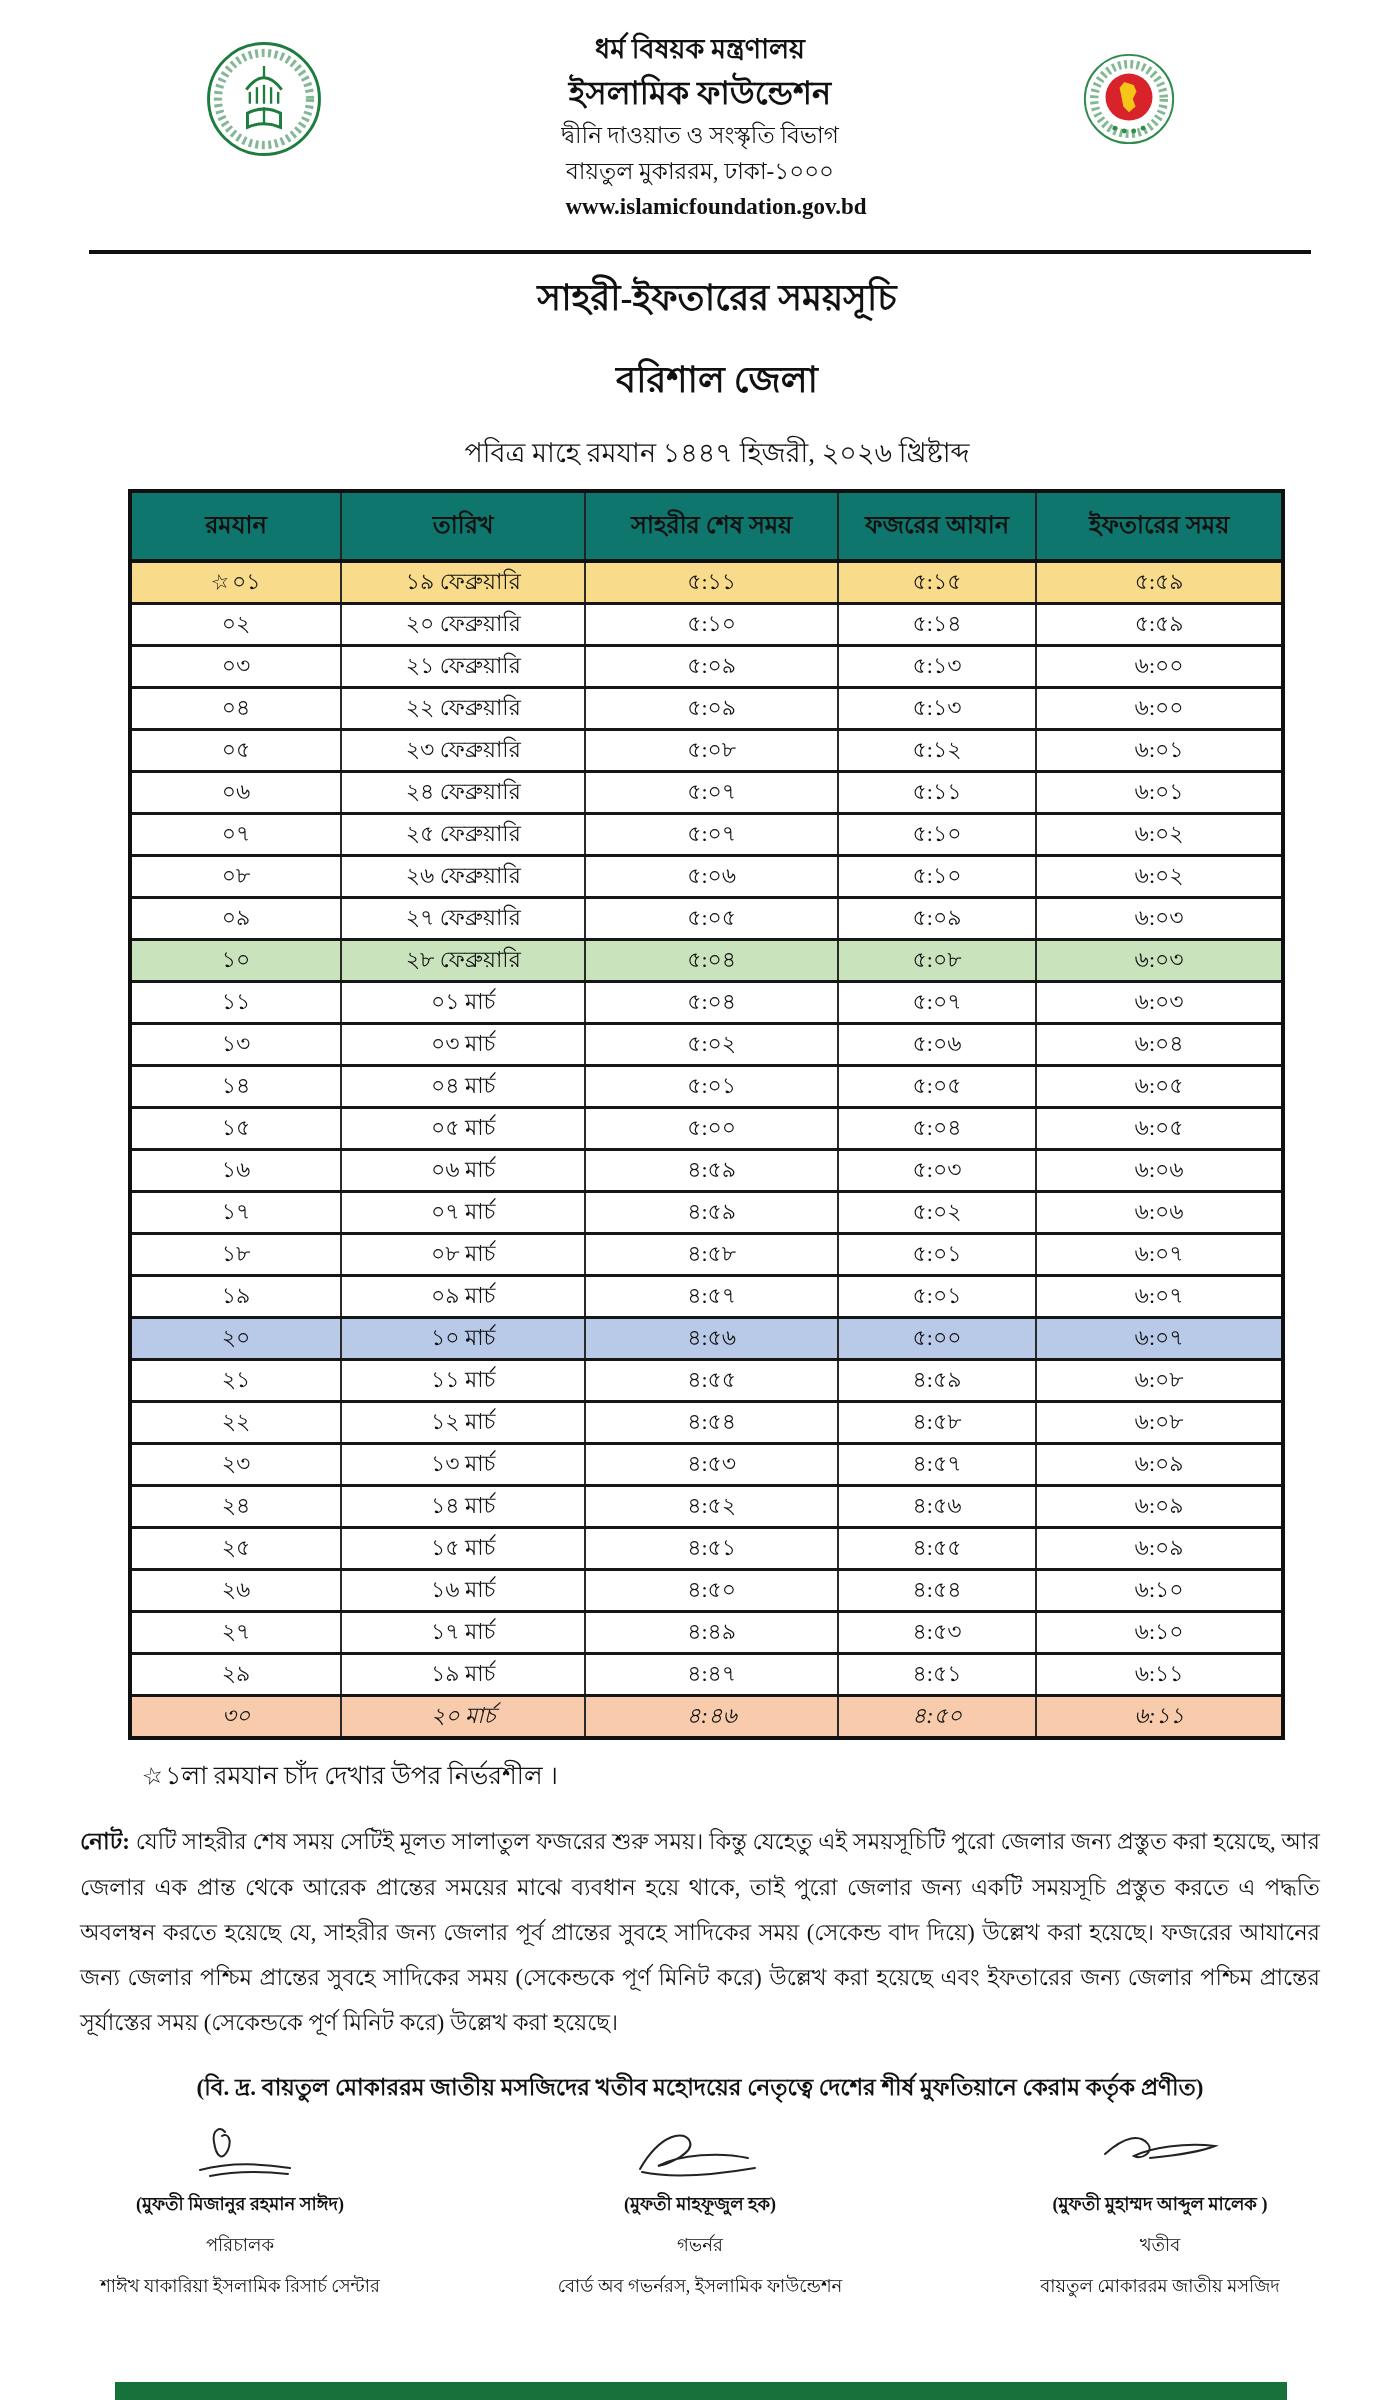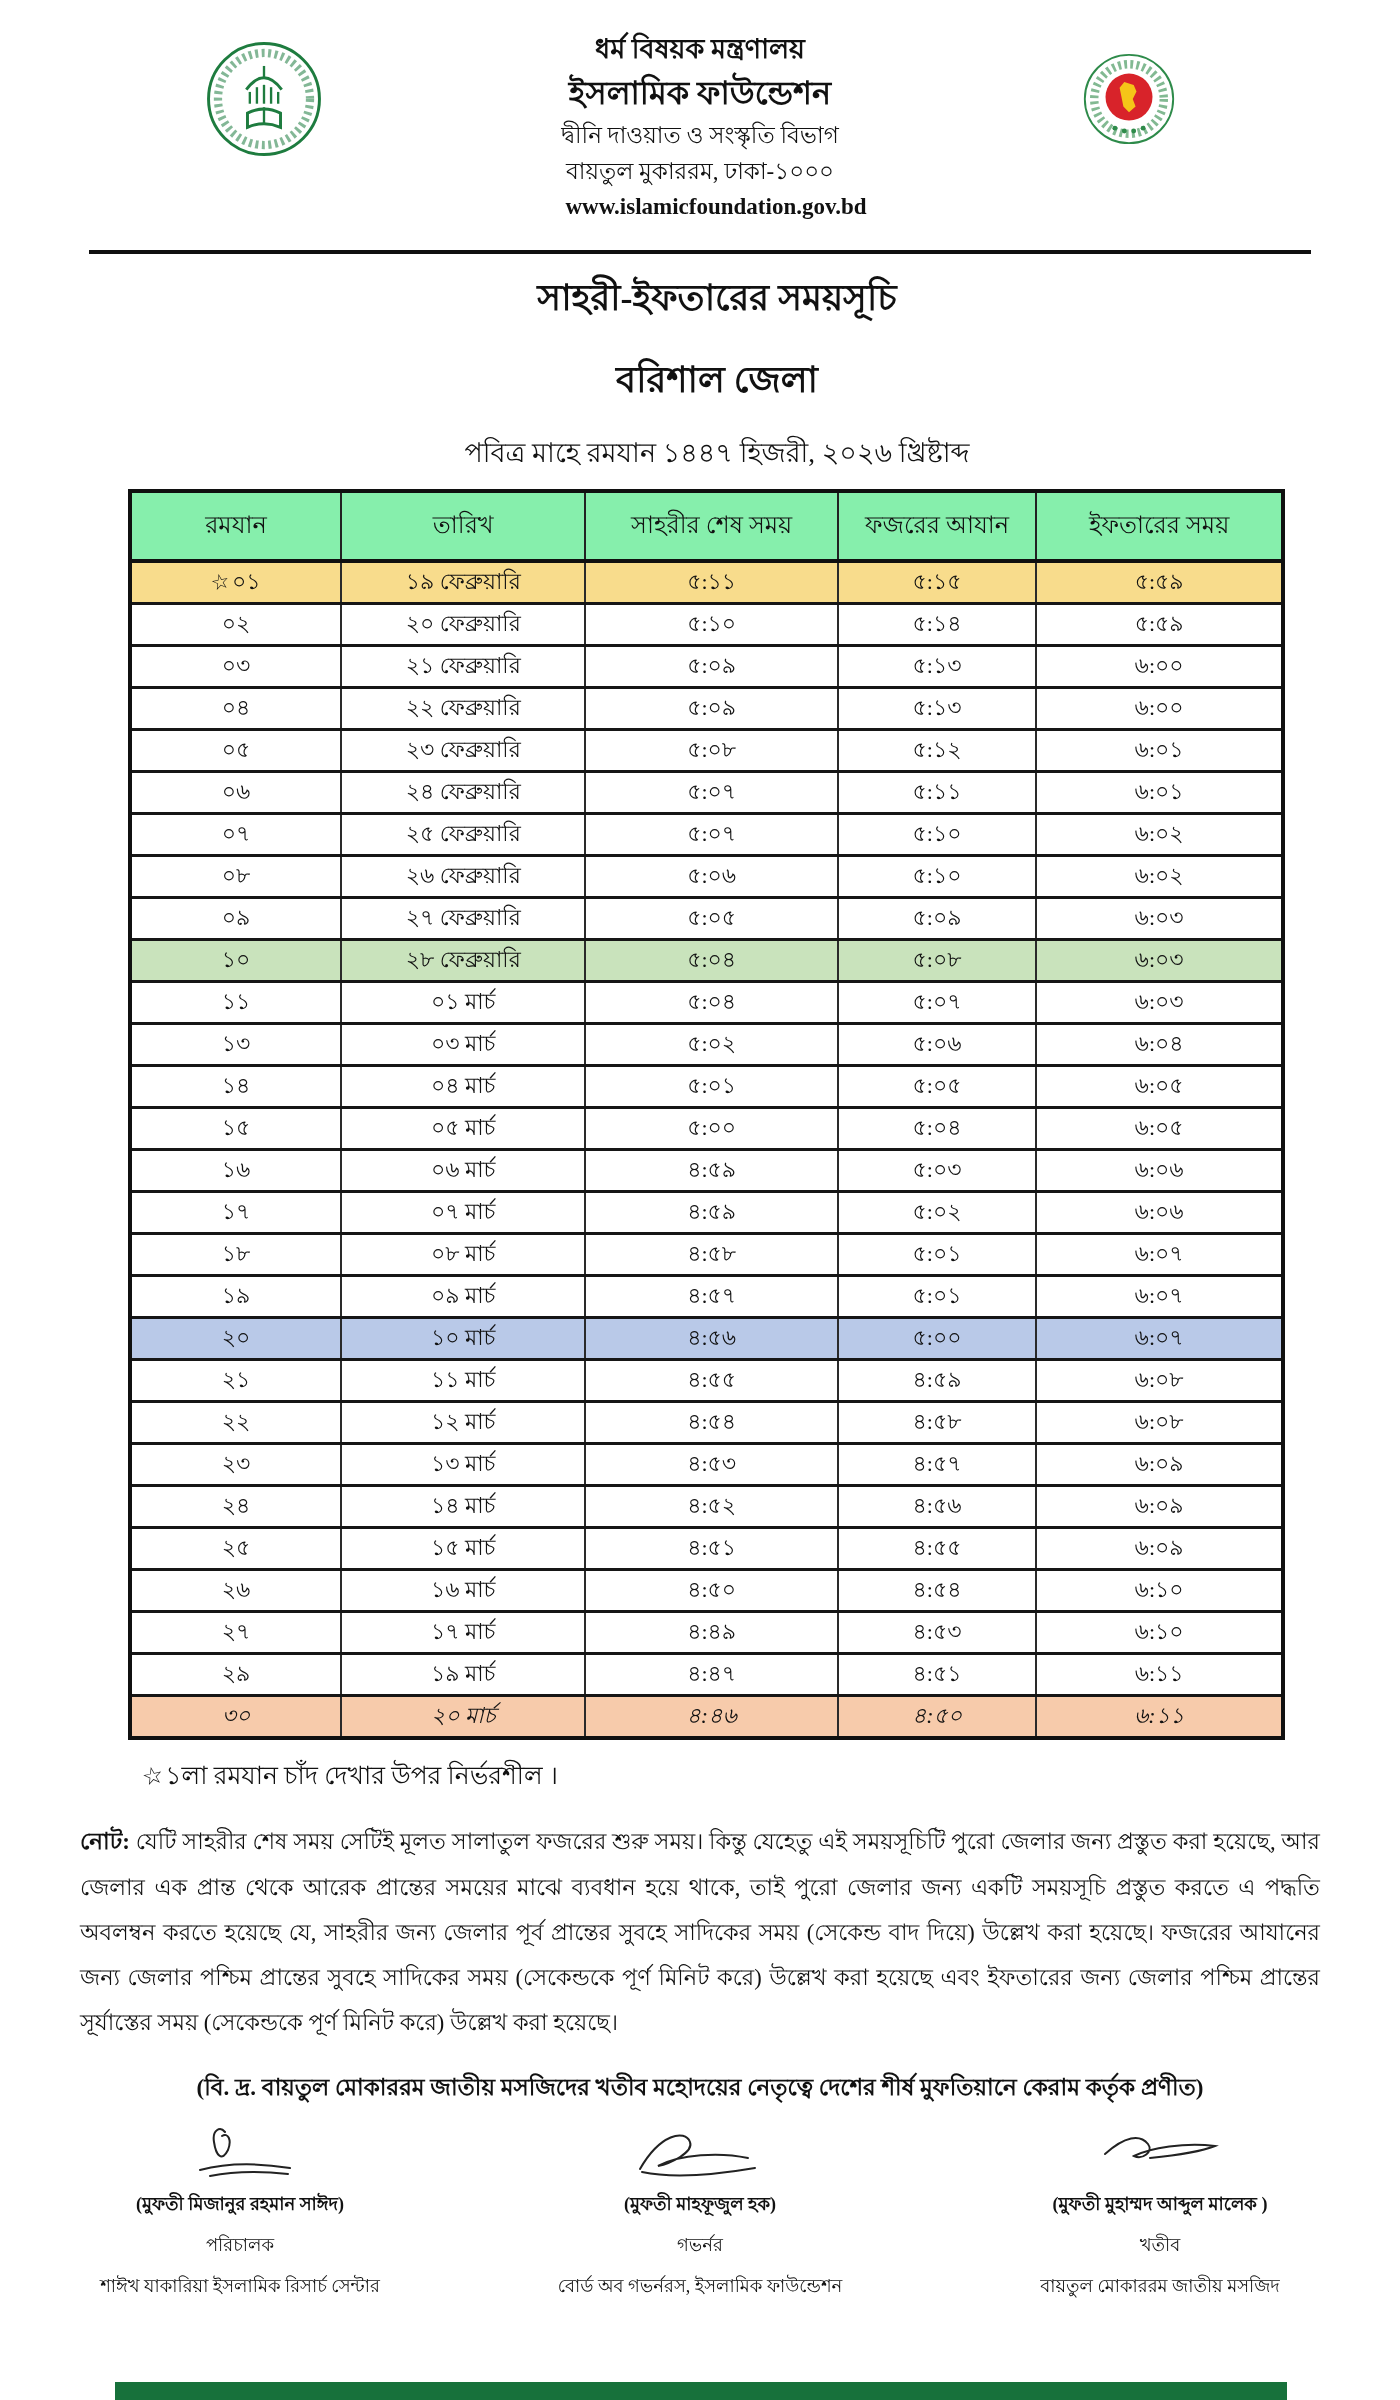--- a/index.html
+++ b/index.html
@@ -26,23 +26,23 @@
   .t-main{font-size:36px;font-weight:bold;margin:16px 0 0 0;}
   .t-district{font-size:36px;font-weight:bold;margin:22px 0 0 0;}
   .t-sub{font-size:27px;margin:20px 0 12px 0;}
   
   table.timetable{
     border-collapse:collapse;table-layout:fixed;
     width:1157px;margin:0 0 0 128px;
     border:4px solid #101010;
   }
   table.timetable th{
-    height:66px;font-size:24px;font-weight:normal;
+    height:66px;font-size:24px;font-weight:bold;
     border:2px solid #222;border-bottom:4px solid #101010;
-    background:#86efac;padding:0;
+    background:#0f766e;padding:0;
   }
   table.timetable td{
     height:39px;font-size:22px;text-align:center;vertical-align:middle;
     border-left:2px solid #2a2a2a;border-right:2px solid #2a2a2a;
     border-top:3px solid #161616;border-bottom:3px solid #161616;
     padding:0;
   }
   .star{display:inline-block;transform:rotate(-12deg);font-size:0.95em;margin-right:2px;}
   
   .footnote{font-size:25px;margin:16px 0 0 142px;}

